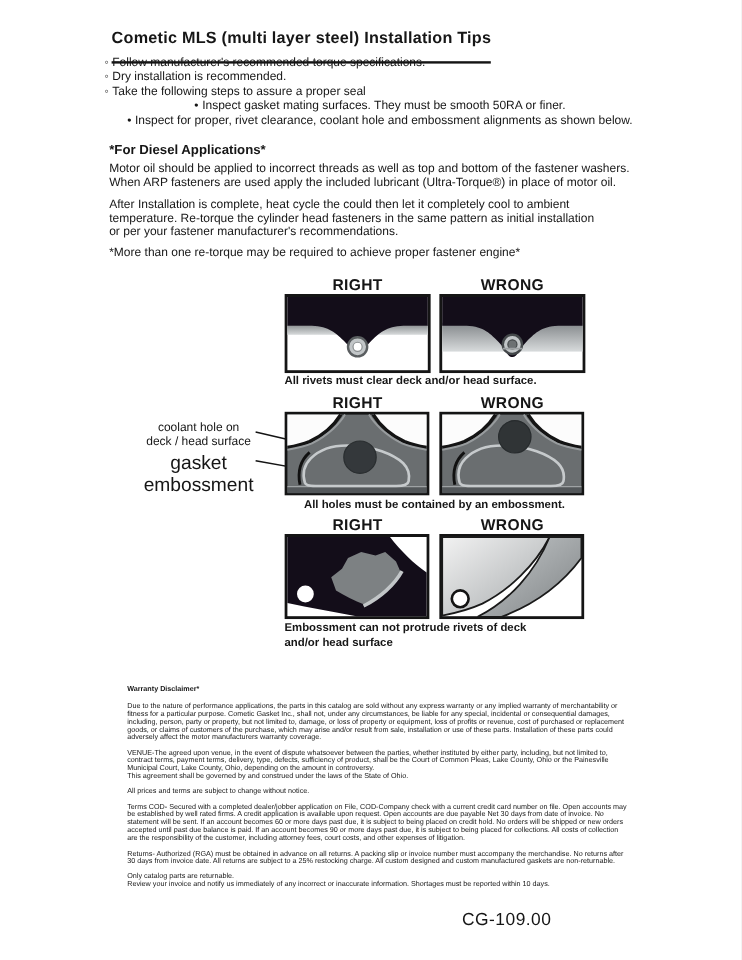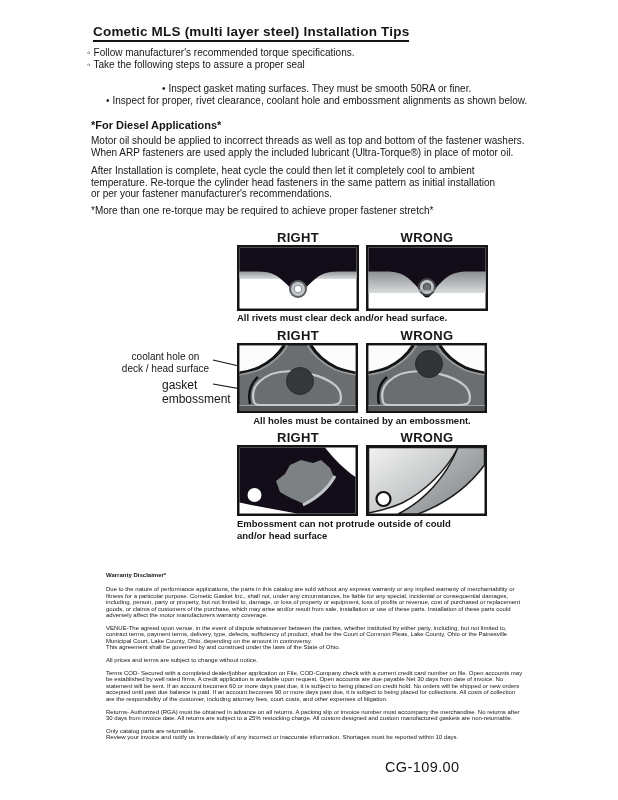--- a/index.html
+++ b/index.html
@@ -1,21 +1,21 @@
 <!DOCTYPE html>
 <html><head>
 <meta charset="utf-8">
 <style>
   html,body{margin:0;padding:0;background:#e8e8e8;}
   .page{position:relative;width:618px;height:800px;background:#ffffff;overflow:hidden;
         font-family:"Liberation Sans",sans-serif;color:#161616;margin:0 auto;}
   .abs{position:absolute;}
 
   .title{left:93px;top:24px;font-size:13.5px;font-weight:bold;letter-spacing:.2px;
-         border-bottom:2px solid #141414;padding-bottom:1px;}
+         border-bottom:2px solid #141414;padding-bottom:12px;}
 
   .bullets{left:87px;top:47px;font-size:10px;line-height:12px;}
   .bullets > div{padding-left:10px;text-indent:-10px;}
   .bullets > div::before{content:"◦";margin-right:3px;}
   .subbullets{left:106px;top:83px;font-size:10px;line-height:12px;text-align:center;}
   .subbullets > div{padding-left:9px;text-indent:-9px;}
   .subbullets > div::before{content:"•";margin-right:3px;}
 
   .diesel-heading{left:91px;top:119px;font-size:11px;font-weight:bold;}
   .body-par{left:91px;font-size:10px;line-height:11.6px;}
@@ -23,56 +23,57 @@
 
   .fig-label{width:122px;text-align:center;font-weight:bold;font-size:13px;letter-spacing:.3px;}
   .fig-box{display:block;}
   .fig-box svg{display:block;}
   .fig-caption{font-weight:bold;font-size:9.5px;line-height:12px;}
   .cap1{left:237px;top:312px;}
   .cap2{left:237px;top:415px;width:250px;text-align:center;}
   .cap3{left:237px;top:518px;}
 
   .coolant-label{left:118px;top:351px;width:95px;text-align:center;font-size:10px;line-height:11.5px;}
-  .embossment-label{left:118px;top:378px;width:95px;text-align:left;font-size:12px;margin-left:44px;}
+  .embossment-label{left:118px;top:378px;width:95px;text-align:center;font-size:16px;}
   .leader-svg{left:210px;top:352px;}
 
   .warranty{left:106px;top:572px;width:445px;font-size:6px;line-height:6.4px;}
   .warranty-heading{font-weight:bold;margin-bottom:8px;}
   .wpar{margin-bottom:6.5px;}
 
   .footer-code{left:385px;top:759px;font-size:14.5px;letter-spacing:.4px;}
 </style>
 </head>
 <body>
 
 <div class="page">
 
   <div class="abs title">Cometic MLS (multi layer steel) Installation Tips</div>
 
   <div class="abs bullets">
       <div>Follow manufacturer's recommended torque specifications.</div>
+      <div>Dry installation is recommended.</div>
       <div>Take the following steps to assure a proper seal</div>
     </div>
   <div class="abs subbullets">
       <div>Inspect gasket mating surfaces.  They must be smooth 50RA or finer.</div>
       <div>Inspect for proper, rivet clearance, coolant hole and embossment alignments as shown below.</div>
     </div>
 
   <div class="abs diesel-heading">*For Diesel Applications*</div>
   <div class="abs body-par par1">
       <div>Motor oil should be applied to incorrect threads as well as top and bottom of the fastener washers.</div>
       <div>When ARP fasteners are used apply the included lubricant (Ultra-Torque®) in place of motor oil.</div>
     </div>
   <div class="abs body-par par2">
       <div>After Installation is complete, heat cycle the could then let it completely cool to ambient</div>
       <div>temperature. Re-torque the cylinder head fasteners in the same pattern as initial installation</div>
       <div>or per your fastener manufacturer's recommendations.</div>
     </div>
-  <div class="abs body-par note">*More than one re-torque may be required to achieve proper fastener stretch*</div>
+  <div class="abs body-par note">*More than one re-torque may be required to achieve proper fastener engine*</div>
 
   <div class="abs fig-label" style="left:237px;top:230px;">RIGHT</div>
   <div class="abs fig-label" style="left:366px;top:230px;">WRONG</div>
 
   <div class="abs fig-box" style="left:237px;top:245px;">
     <svg width="122" height="66" viewBox="0 0 122 66">
       <defs>
         <linearGradient id="f1g" x1="0" y1="0" x2="0" y2="1">
           <stop offset="0" stop-color="#8e9294"></stop>
             <stop offset="1" stop-color="#d8dbdc"></stop>
@@ -181,21 +182,21 @@
         </linearGradient>
       </defs>
       <rect x="1.25" y="1.25" width="118.5" height="68.5" fill="#ffffff" stroke="#141414" stroke-width="2.5"></rect>
       <path d="M2.5,2.5 H92 C80,26 58,47 36,58 C25,63 13,66 2.5,68 Z" fill="url(#f3g)" stroke="#1a1a1a" stroke-width="1.5"></path>
       <path d="M92,2.5 H118.5 V20 C100,45 76,60 52,69 H32 C58,56 80,32 92,2.5 Z" fill="url(#f3g2)" stroke="#1a1a1a" stroke-width="1.5"></path>
       <circle cx="17.5" cy="54" r="7" fill="#ffffff" stroke="#141414" stroke-width="2.2"></circle>
     </svg>
   </div>
 
   <div class="abs fig-caption cap3">
-      <div>Embossment can not protrude outside of could</div>
+      <div>Embossment can not protrude rivets of deck</div>
       <div>and/or head surface</div>
     </div>
 
   <div class="abs warranty">
     <div class="warranty-heading">Warranty Disclaimer*</div>
     <div class="wpar">
         <div>Due to the nature of performance applications, the parts in this catalog are sold without any express warranty or any implied warranty of merchantability or</div>
         <div>fitness for a particular purpose.  Cometic Gasket Inc., shall not, under any circumstances, be liable for any special, incidental or consequential damages,</div>
         <div>including, person, party or property, but not limited to, damage, or loss of property or equipment, loss of profits or revenue, cost of purchased or replacement</div>
         <div>goods, or claims of customers of the purchase, which may arise and/or result from sale, installation or use of these parts.  Installation of these parts could</div>

